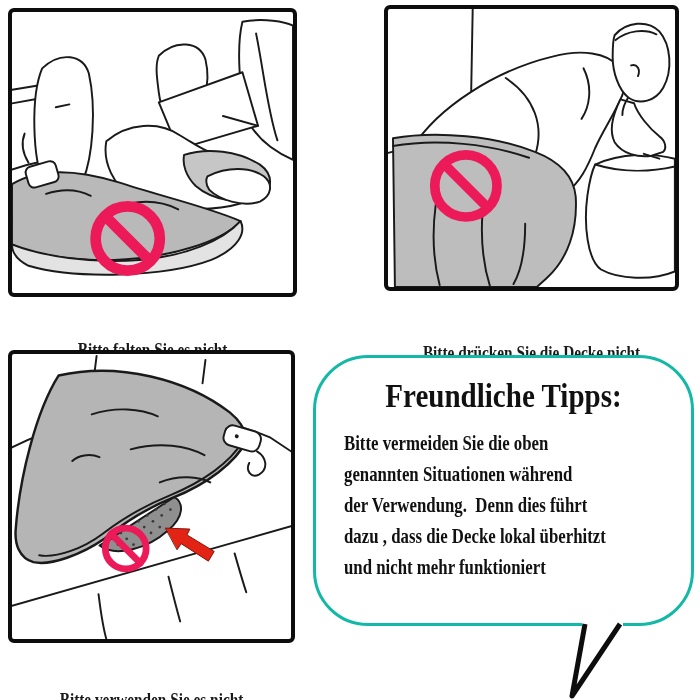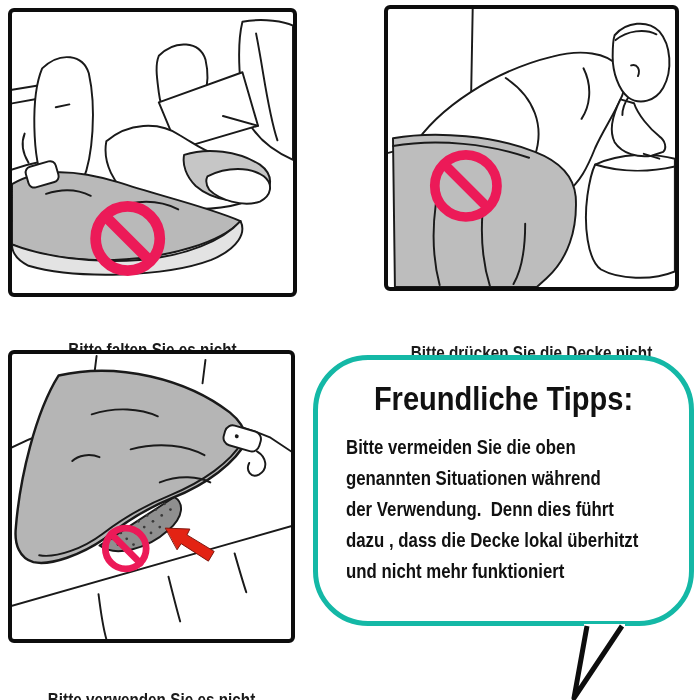--- a/index.html
+++ b/index.html
@@ -1,38 +1,38 @@
 <!DOCTYPE html>
 <html><head>
 <meta charset="utf-8">
 <style>
   html,body { margin:0; padding:0; background:#fff; }
   .stage {
     position:relative; width:700px; height:700px; background:#fff;
-    font-family:Liberation Sans, sans-serif; color:#111; overflow:hidden;
+    font-family:Liberation Serif, serif; color:#111; overflow:hidden;
   }
   .panel {
     position:absolute; border:4px solid #0d0d0d; border-radius:6px;
     background:#fff; box-sizing:border-box; overflow:hidden;
   }
   #panel1 { left:8px;   top:8px;   width:289px; height:289px; }
   #panel2 { left:384px; top:5px;   width:295px; height:286px; }
   #panel3 { left:8px;   top:350px; width:287px; height:293px; }
   .panel svg { display:block; width:100%; height:100%; }
   .caption {
     position:absolute; text-align:center; font-weight:bold;
     font-size:18px; line-height:21px; color:#1a1a1a;
     transform:scaleX(0.85); transform-origin:center top; white-space:pre;
   }
   #caption1 { left:8px;   top:298px; width:289px; }
   #caption2 { left:364px; top:301px; width:335px; }
   #caption3 { left:8px;   top:648px; width:287px; }
   .bubble {
     position:absolute; left:313px; top:355px; width:381px; height:271px;
-    border:5px solid #14b8a6; border-radius:55px; background:#fff;
+    border:3px solid #14b8a6; border-radius:55px; background:#fff;
     box-sizing:border-box;
   }
   .bubble-title {
     margin-top:20px; text-align:center; font-size:33px; font-weight:bold;
     transform:scaleX(0.88); transform-origin:center top; white-space:pre;
   }
   .bubble-body { margin:13px 0 2px 28px; font-size:21px; font-weight:bold; line-height:31px; }
   .bubble-body div { white-space:pre; transform:scaleX(0.80); transform-origin:left center; }
   .tail { position:absolute; left:250px; top:258px; width:62px; height:86px; overflow:visible; }
 </style>

